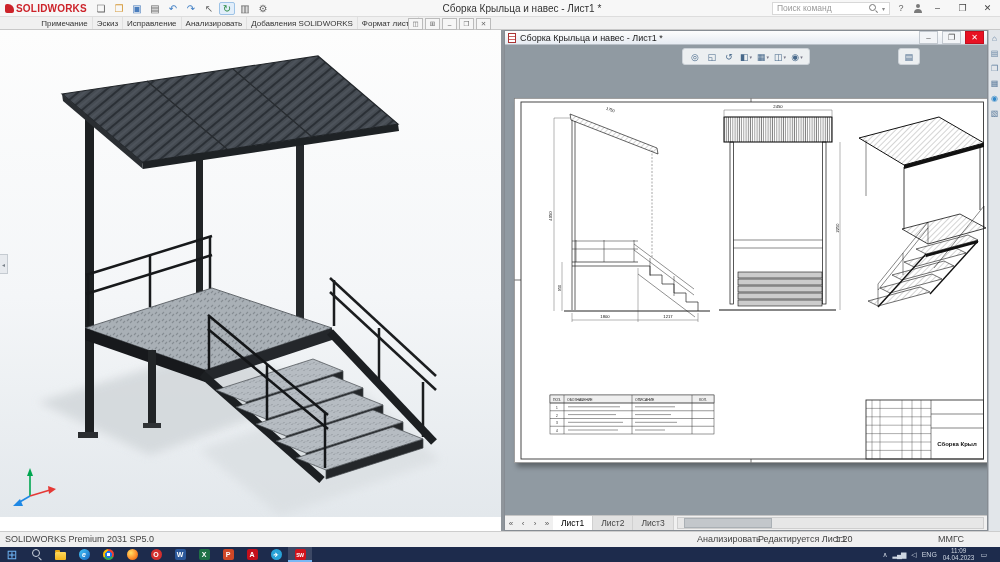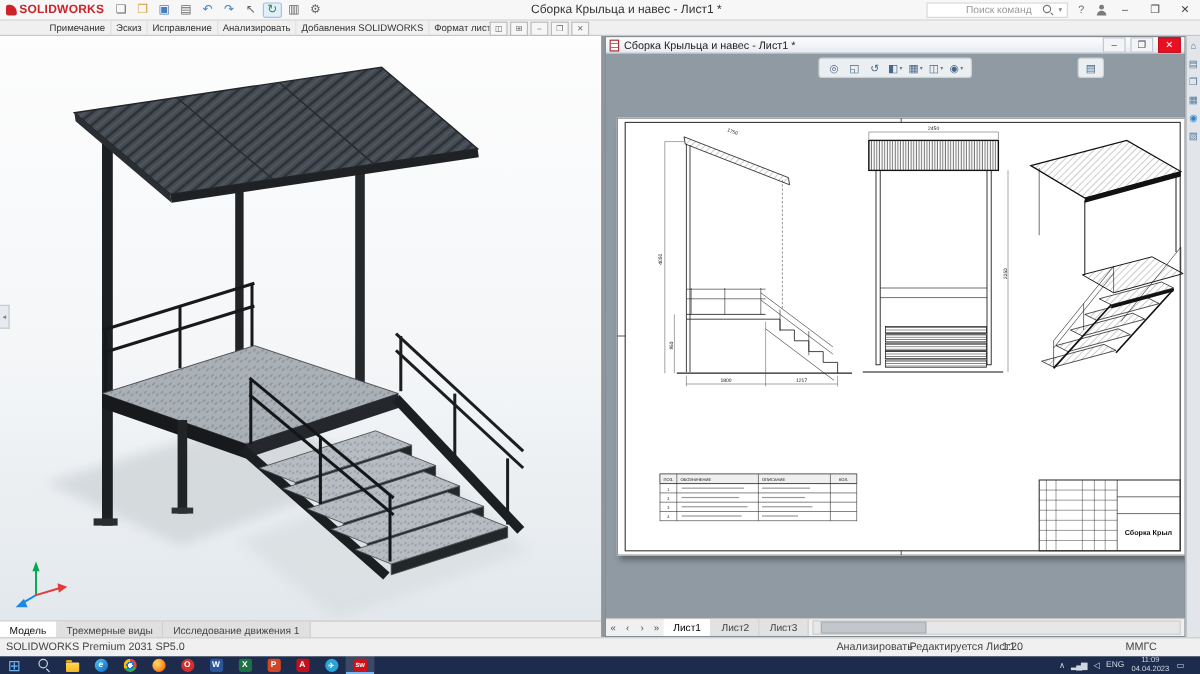--- a/index.html
+++ b/index.html
@@ -18,21 +18,21 @@
        font-size:10px;color:#666;margin:0 1px;border-radius:2px;box-sizing:border-box;}
   .tbi.pressed{border:1px solid #9ec3e6;background:#e2eefa;}
   .tbi[data-name="open-document-icon"]{color:#d69b3c;}
   .tbi[data-name="save-icon"]{color:#4a7dbd;}
   .tbi[data-name="undo-icon"],.tbi[data-name="redo-icon"]{color:#3f7ec4;}
   .tbi[data-name="rebuild-icon"]{color:#2e8b45;}
   .tb-title{flex:1;text-align:center;font-size:10px;color:#333;white-space:nowrap;overflow:hidden;}
   .tb-right{display:flex;align-items:center;gap:4px;flex:0 0 auto;padding-right:2px;}
   .tb-search{display:flex;align-items:center;gap:4px;width:118px;height:13px;border:1px solid #d8d8d8;
              background:#fff;padding:0 4px;box-sizing:border-box;}
-  .tb-search .ph{flex:1;color:#9a9a9a;font-size:8.5px;white-space:nowrap;margin-left:28px;}
+  .tb-search .ph{flex:1;color:#9a9a9a;font-size:8.5px;white-space:nowrap;}
   .icon-search{position:relative;width:10px;height:10px;display:inline-block;}
   .icon-search::before{content:'';position:absolute;left:1px;top:1px;width:5px;height:5px;
                        border:1.2px solid #777;border-radius:50%;}
   .icon-search::after{content:'';position:absolute;left:7px;top:7.5px;width:3px;height:1.3px;
                       background:#777;transform:rotate(45deg);}
   .chev{font-size:6px;color:#888;}
   .icon-person{position:relative;width:11px;height:11px;display:inline-block;}
   .icon-person::before{content:'';position:absolute;left:3.5px;top:1px;width:4px;height:4px;
                        border-radius:50%;background:#7a7a7a;}
   .icon-person::after{content:'';position:absolute;left:1.5px;top:6px;width:8px;height:4px;
@@ -303,25 +303,20 @@
             <line x1="30" y1="466" x2="30" y2="444" stroke="#00a650"></line>
             <polygon points="27,446 33,446 30,438" fill="#00a650" stroke="none"></polygon>
             <line x1="30" y1="466" x2="50" y2="460" stroke="#e53935"></line>
             <polygon points="48,456 49,464 56,459" fill="#e53935" stroke="none"></polygon>
             <line x1="30" y1="466" x2="18" y2="473" stroke="#1e88e5"></line>
             <polygon points="20,469 23,476 13,476" fill="#1e88e5" stroke="none"></polygon>
           </g>
         </svg>
         <div class="fm-arrow" data-name="featuremanager-flyout-arrow">◂</div>
       </div>
-      <div class="lp-tabs" data-name="model-window-tabs">
-        <div class="lp-tab active" data-name="tab-model">Модель</div>
-        <div class="lp-tab" data-name="tab-3d-views">Трехмерные виды</div>
-        <div class="lp-tab" data-name="tab-motion-study">Исследование движения 1</div>
-      </div>
     </section>
 
     <div class="splitter" data-name="window-splitter"></div>
 
     <section class="right-pane" data-name="drawing-window">
       <div class="rp-caption" data-name="drawing-window-caption">
         <span class="doc-icon" data-name="drawing-document-icon"></span>
         <span class="cap-title" data-name="drawing-window-title">Сборка Крыльца и навес - Лист1 *</span>
         <span class="capbtn" data-name="child-minimize-button">–</span>
         <span class="capbtn" data-name="child-restore-button">❐</span>

